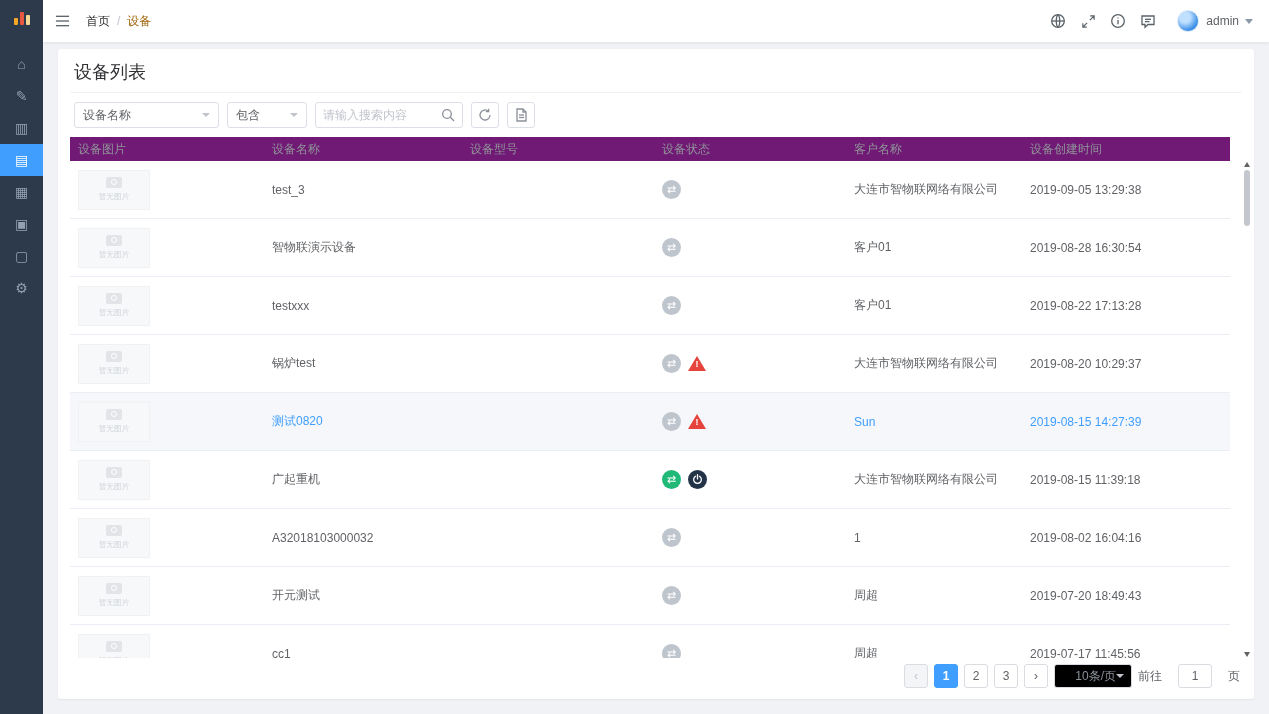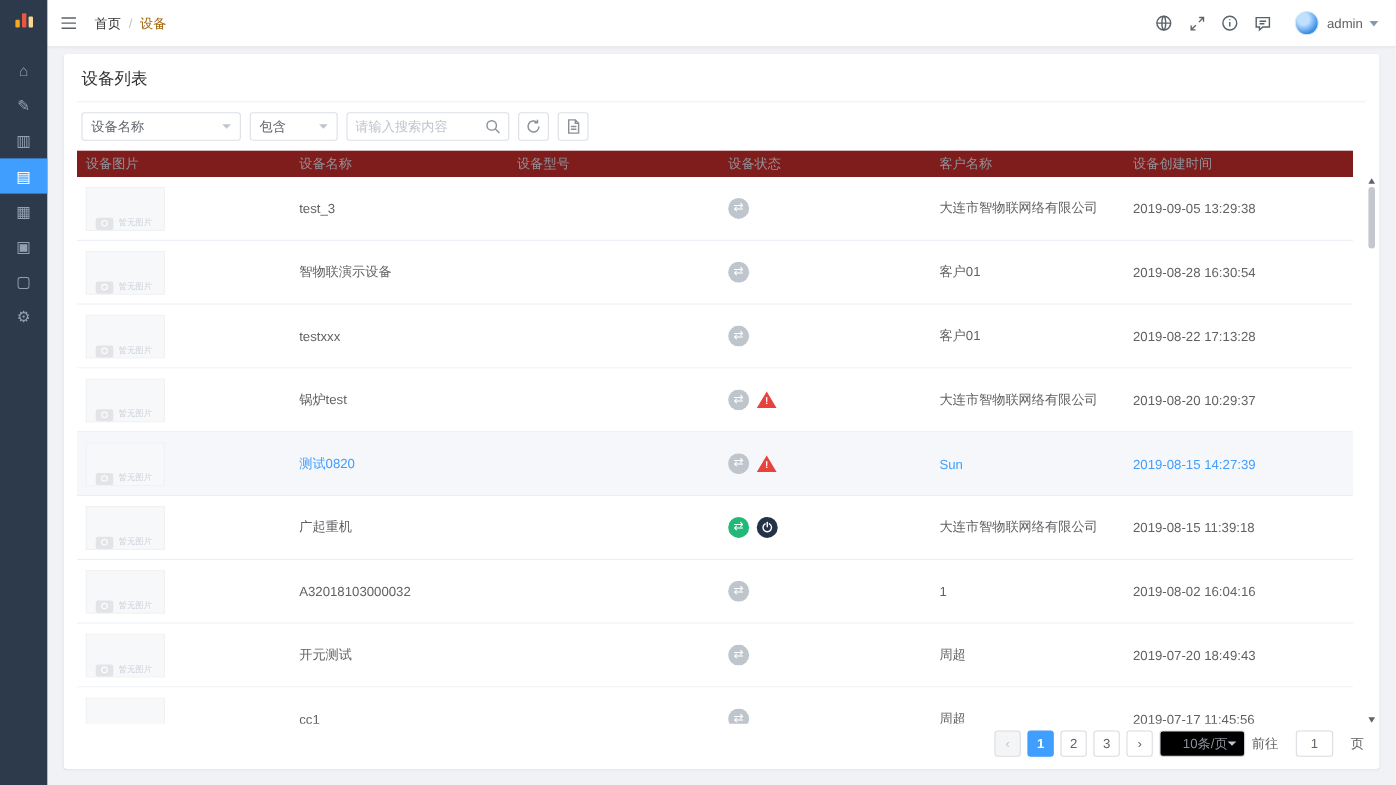--- a/index.html
+++ b/index.html
@@ -26,46 +26,46 @@
   .topbar-right{margin-left:auto;display:flex;align-items:center;margin-right:16px}
   .tb-icon{width:30px;height:26px;display:flex;align-items:center;justify-content:center;color:#5a6268;cursor:pointer}
   .tb-icon svg{stroke:currentColor;fill:none;stroke-width:1.3}
   .avatar{width:22px;height:22px;border-radius:50%;background:radial-gradient(circle at 35% 32%,#bfe0ff 0 28%,#3a8ee6 70%);margin-left:14px;cursor:pointer;border:1px solid #d8e7f7}
   .user-name{margin-left:7px;color:#606266;cursor:pointer}
   .caret{width:0;height:0;border-left:4px solid transparent;border-right:4px solid transparent;border-top:5px solid #8a97a8;margin-left:6px;cursor:pointer}
 
   
   .main{position:absolute;left:43px;top:34px;width:1226px;height:680px;padding:15px}
   .card{background:#fff;width:1196px;height:650px;border-radius:3px;box-shadow:0 1px 2px rgba(0,0,0,.06);padding:0 12px;position:relative}
-  .card-title{height:44px;line-height:46px;font-size:15px;color:#303133;border-bottom:1px solid #f1f2f5;padding-left:4px}
+  .card-title{height:44px;line-height:46px;font-size:18px;color:#303133;border-bottom:1px solid #f1f2f5;padding-left:4px}
 
   
   .search-row{height:44px;display:flex;align-items:center;gap:8px;padding-left:4px}
   .sel{height:26px;border:1px solid #dcdfe6;border-radius:3px;display:flex;align-items:center;justify-content:space-between;padding:0 8px;color:#606266;background:#fff;cursor:pointer}
   .sel-field{width:145px}
   .sel-op{width:80px}
   .caret-d{width:0;height:0;border-left:4px solid transparent;border-right:4px solid transparent;border-top:4px solid #c0c4cc;display:inline-block}
   .search-box{width:148px;height:26px;border:1px solid #dcdfe6;border-radius:3px;display:flex;align-items:center;padding:0 7px;gap:5px;background:#fff}
   .search-box input{border:none;outline:none;flex:1;font-size:12px;color:#606266;min-width:0;font-family:Liberation Sans, sans-serif}
   .search-box input::placeholder{color:#c0c4cc}
   .sq-btn{width:28px;height:26px;border:1px solid #dcdfe6;border-radius:3px;background:#fff;display:flex;align-items:center;justify-content:center;cursor:pointer;color:#606266}
   .sq-btn svg,.search-box svg{stroke:#8a9099;fill:none;stroke-width:1.3}
 
   
-  .thead{display:grid;grid-template-columns:194px 198px 192px 192px 176px auto;background:#7f1d1d;height:24px;align-items:center;color:#909399;width:1160px}
+  .thead{display:grid;grid-template-columns:194px 198px 192px 192px 176px auto;background:#701a75;height:24px;align-items:center;color:#909399;width:1160px}
   .thead .th{padding-left:8px;white-space:nowrap}
   .tbody{width:1160px;height:497px;overflow:hidden;position:relative}
   .trow{display:grid;grid-template-columns:194px 198px 192px 192px 176px auto;height:58px;align-items:center;border-bottom:1px solid #ebeef5;cursor:pointer;background:#fff}
   .trow.highlight{background:#f5f7fa}
   .trow.highlight .tcell,.trow.highlight .tcell span.cell-text{color:#409eff}
   .tcell{padding-left:8px;overflow:hidden;white-space:nowrap;color:#606266}
   .link{color:#409eff}
 
   
-  .img-ph{width:72px;height:40px;background:#f7f8fa;border:1px solid #f0f1f3;display:flex;flex-direction:row;align-items:flex-end;justify-content:center;gap:2px}
+  .img-ph{width:72px;height:40px;background:#f7f8fa;border:1px solid #f0f1f3;display:flex;flex-direction:column;align-items:center;justify-content:center;gap:2px}
   .cam{width:16px;height:11px;background:#e2e4e8;border-radius:2px;position:relative}
   .cam-lens{width:6px;height:6px;border:1px solid #fff;border-radius:50%;position:absolute;left:5px;top:2px;display:block}
   .noimg{font-size:9px;color:#cfd3d9;transform:scale(.85)}
 
   
   .st-circle{display:inline-flex;width:19px;height:19px;border-radius:50%;align-items:center;justify-content:center;color:#fff;font-size:11px;line-height:19px;margin-right:7px;vertical-align:middle;position:relative}
   .st-circle.idle{background:#bfc5cd}
   .st-circle.online{background:#21b978}
   .st-circle.power{background:#233347}
   .st-warn{display:inline-block;width:0;height:0;border-left:9px solid transparent;border-right:9px solid transparent;border-bottom:15px solid #e6433c;position:relative;vertical-align:middle;margin-right:7px}

